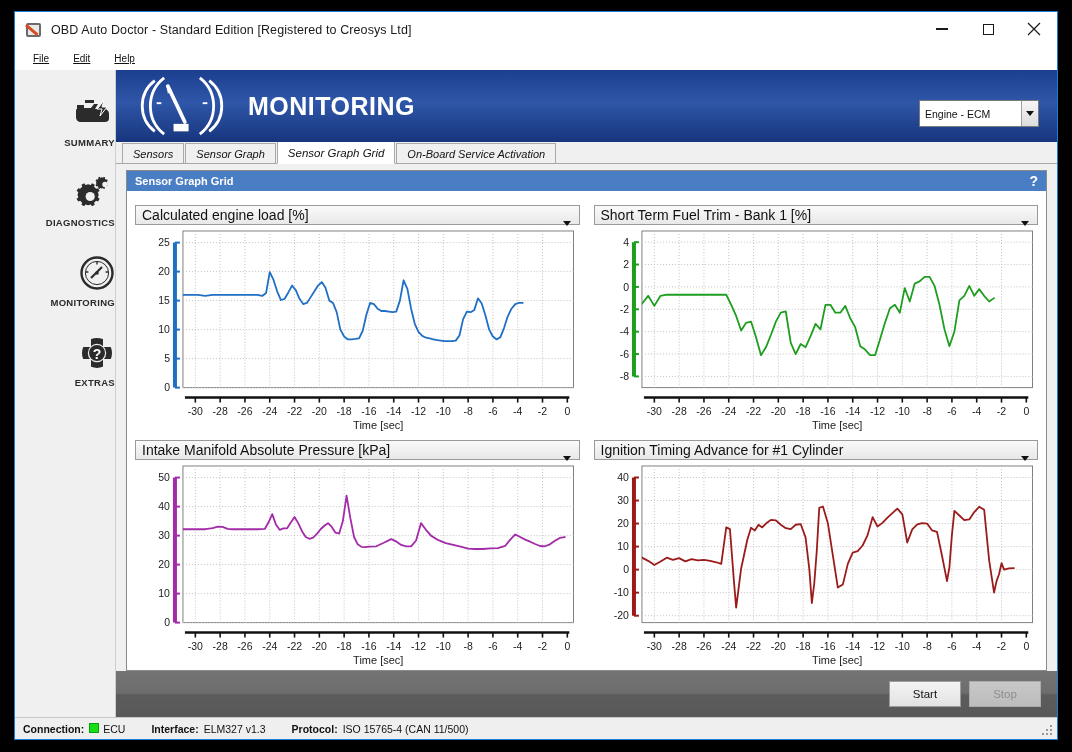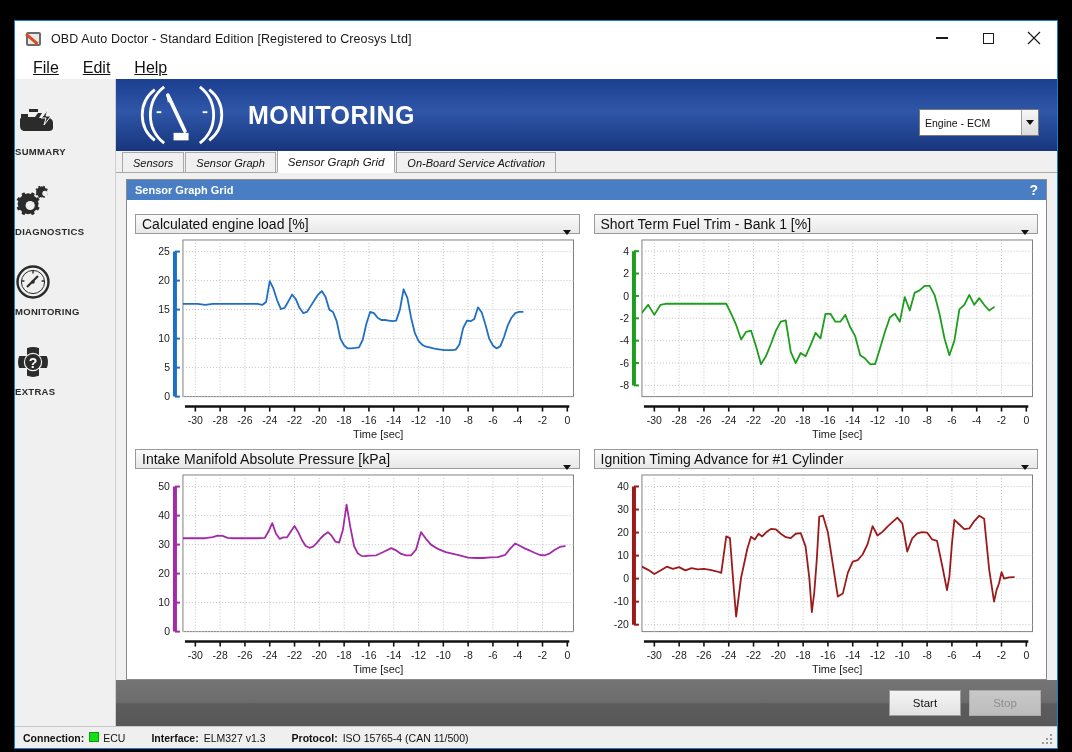--- a/index.html
+++ b/index.html
@@ -5,21 +5,21 @@
   * { box-sizing: border-box; }
   html, body {
     margin: 0; padding: 0;
     width: 1072px; height: 752px;
     background: #000000;
     font-family: "Liberation Sans", sans-serif;
     overflow: hidden;
   }
   #app-window {
     position: absolute;
-    left: 14px; top: 20px;
+    left: 14px; top: 11px;
     width: 1044px; height: 729px;
     background: #5eead4;
     border: 1px solid #1a7fd4;
     display: flex; flex-direction: column;
   }
   
   #titlebar {
     height: 36px; flex: 0 0 36px;
     background: #ffffff;
     display: flex; align-items: center;
@@ -53,38 +53,38 @@
 
   
   #menubar {
     height: 22px; flex: 0 0 22px;
     background: #ffffff;
     display: flex; align-items: center;
     padding-left: 18px;
     border-bottom: 1px solid #ffffff;
   }
   .menu-item {
-    font-size: 16px; color: #111; margin-right: 24px; cursor: default;
+    font-size: 10px; color: #111; margin-right: 24px; cursor: default;
   }
   .menu-item u { text-decoration: underline; }
 
   
   #body-row { flex: 1 1 auto; display: flex; min-height: 0; }
 
   
   #sidebar {
     width: 101px; flex: 0 0 101px;
     background: #f0f0f0;
     border-right: 1px solid #cfcfcf;
     padding-top: 10px;
     display: flex; flex-direction: column; align-items: center;
   }
   .side-item {
     width: 100%; height: 80px;
-    display: flex; flex-direction: column; align-items: flex-start; justify-content: center;
+    display: flex; flex-direction: column; align-items: flex-end; justify-content: center;
     cursor: default;
   }
   .side-icon { height: 40px; display: flex; align-items: center; justify-content: center; }
   .side-label {
     font-size: 9.5px; font-weight: bold; color: #2a2a2a;
     letter-spacing: .3px; margin-top: 4px; text-align: center;
     font-family: "Liberation Sans", sans-serif;
   }
 
   

